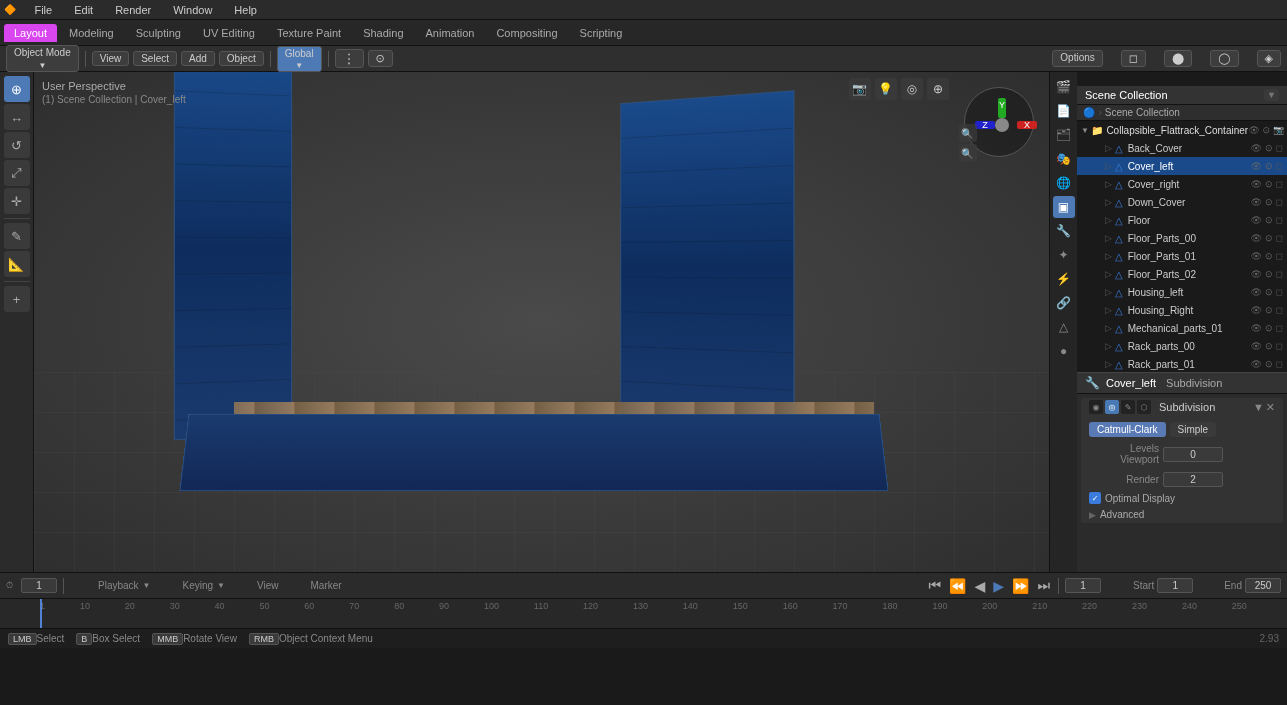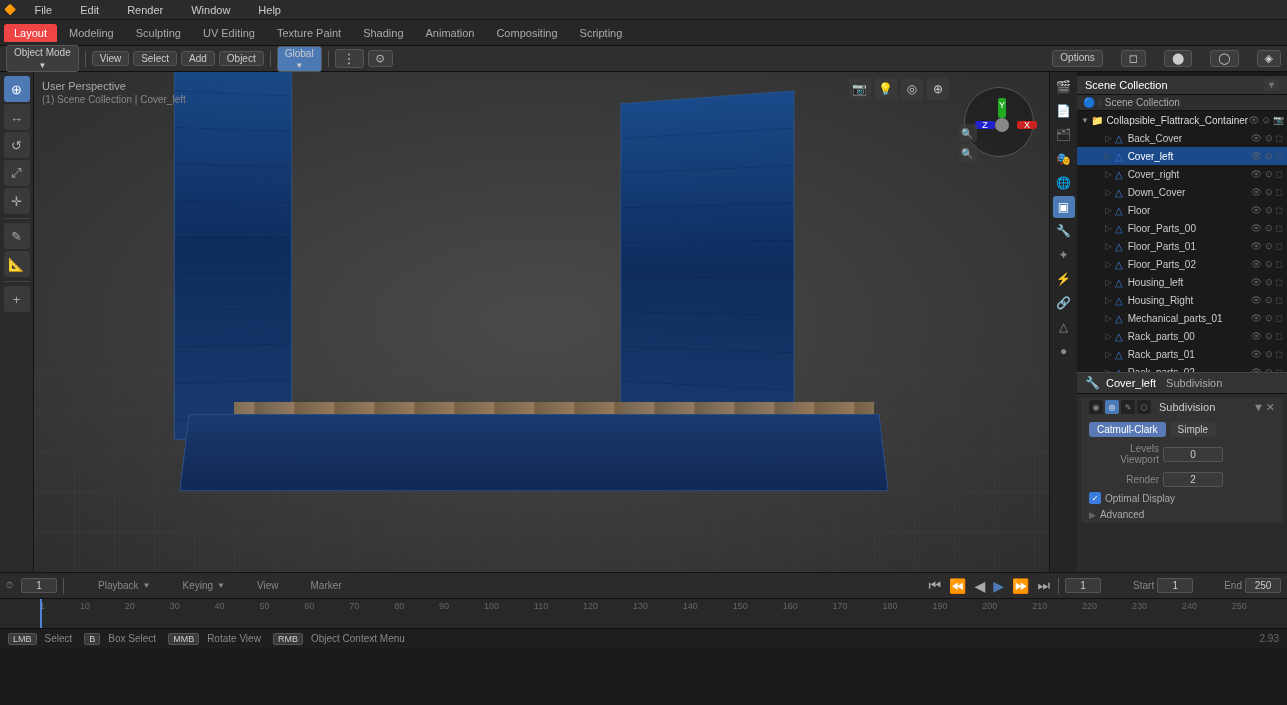--- a/index.html
+++ b/index.html
@@ -24,21 +24,21 @@
       padding: 0 4px;
       border-bottom: 1px solid #111;
     }
     .title-text {
       font-size: 10px;
       color: #aaa;
       margin-left: 6px;
     }
     .menu-items {
       display: flex;
-      gap: 16px;
+      gap: 10px;
       margin-left: 8px;
     }
     .menu-item {
       padding: 1px 6px;
       font-size: 11px;
       color: #ccc;
       cursor: pointer;
       border-radius: 2px;
     }
 
@@ -54,21 +54,21 @@
     }
     .layout-tab {
       padding: 3px 10px;
       font-size: 11px;
       color: #aaa;
       cursor: pointer;
       border-radius: 3px 3px 0 0;
       margin-right: 2px;
     }
     .layout-tab.active {
-      background: #ef4444;
+      background: #d946ef;
       color: #fff;
     }
 
     
     #toolbar-bar {
       width: 100%;
       height: 26px;
       background: #2f2f2f;
       display: flex;
       align-items: center;
@@ -275,21 +275,21 @@
       background: rgba(60,60,60,0.7);
       border-radius: 3px;
       display: flex; align-items: center; justify-content: center;
       font-size: 12px; color: #ccc; cursor: pointer;
     }
 
     
     #outliner {
       flex: 1;
       overflow-y: auto;
-      padding: 4px 0;
+      padding: 14px 0;
     }
     .outliner-header {
       padding: 3px 8px;
       font-size: 11px;
       color: #fff;
       background: #333;
       border-bottom: 1px solid #111;
       display: flex;
       align-items: center;
       justify-content: space-between;
@@ -488,21 +488,21 @@
       display: flex;
       align-items: center;
       padding: 0 8px;
       gap: 12px;
     }
     .status-item {
       font-size: 10px;
       color: #888;
       display: flex;
       align-items: center;
-      gap: 8px;
+      gap: 0;
     }
     .status-key {
       background: #3a3a3a;
       border: 1px solid #555;
       color: #ccc;
       font-size: 9px;
       padding: 0 4px;
       border-radius: 2px;
     }
     .status-right {

